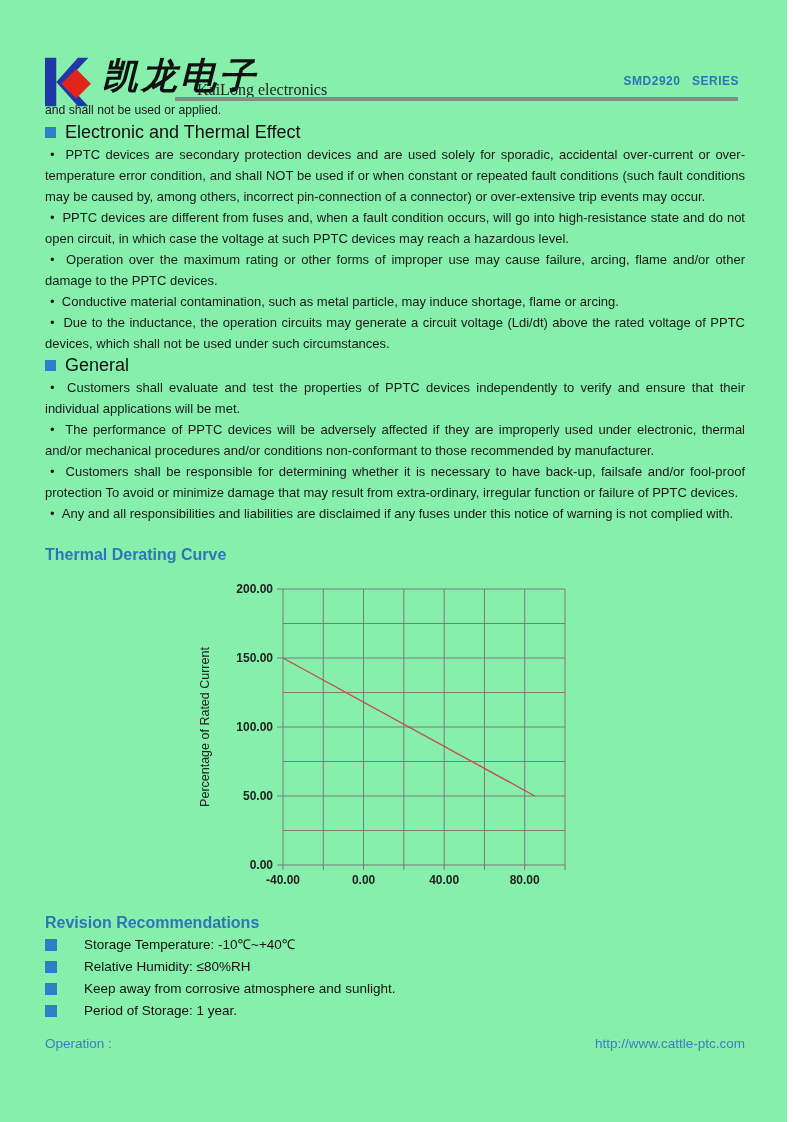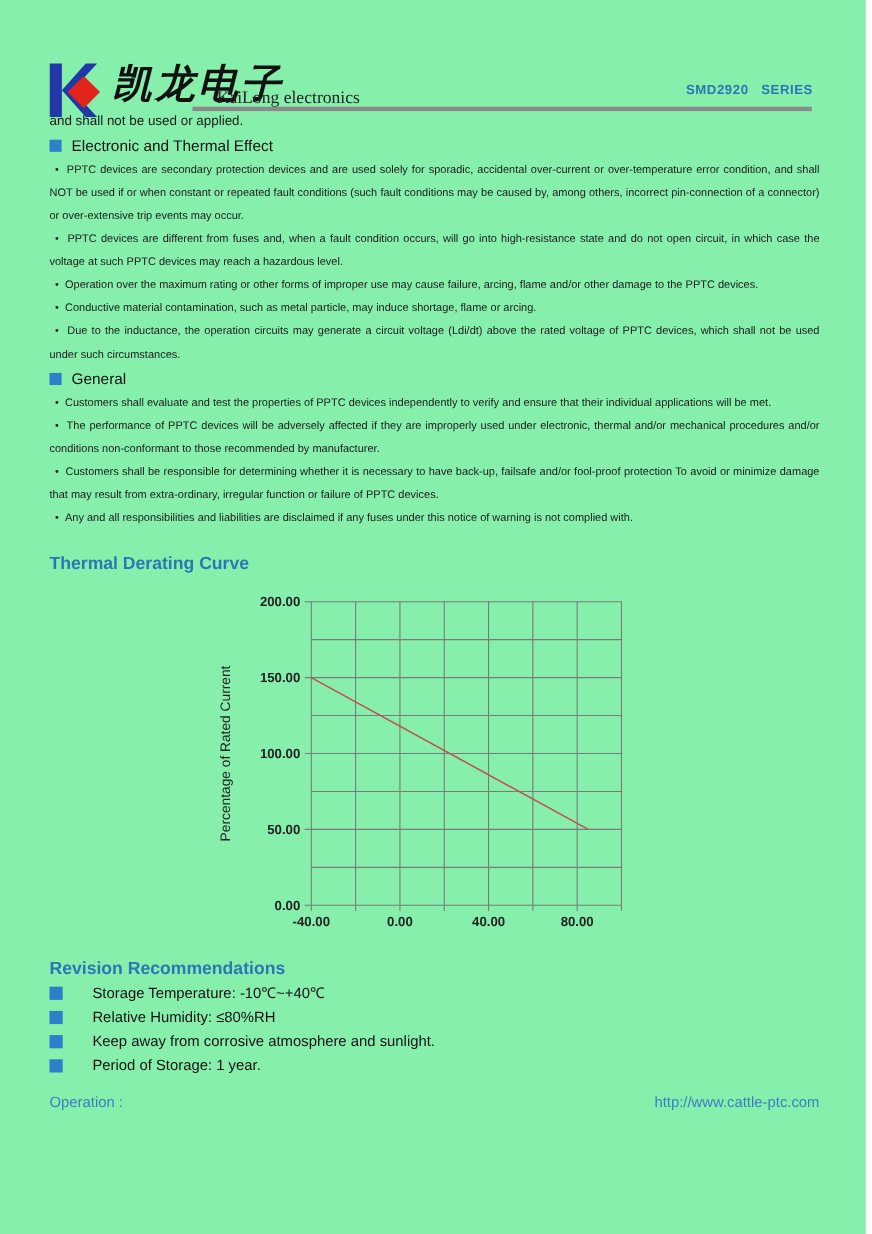--- a/index.html
+++ b/index.html
@@ -12,23 +12,23 @@
            font-weight:bold;font-style:italic;font-size:36px;letter-spacing:3px;color:#111;white-space:pre;}
   .logo-en{position:absolute;left:197px;top:81px;font-family:"Liberation Serif",serif;
            font-size:16px;color:#222;}
   .series{position:absolute;right:48px;top:74px;font-weight:bold;font-size:12px;
           color:var(--heading-blue,#2E75B6);white-space:pre;letter-spacing:.5px;}
   .rule{position:absolute;left:175px;top:97px;width:563px;height:4px;background:var(--rule-gray,#8A8A8A);}
 
   
   .content{position:absolute;left:45px;top:100px;width:700px;}
   .cont-line{font-size:12.2px;line-height:21px;}
-  .sec-h{display:flex;align-items:center;gap:9px;font-size:14px;line-height:23px;color:#111;}
+  .sec-h{display:flex;align-items:center;gap:9px;font-size:18px;line-height:23px;color:#111;}
   .sq{width:11px;height:11px;background:var(--bullet-blue,#2D7FC7);flex:0 0 auto;}
-  p.b{margin:0;font-size:10px;line-height:21px;text-align:justify;text-indent:5px;color:#1a1a1a;}
+  p.b{margin:0;font-size:13px;line-height:21px;text-align:justify;text-indent:5px;color:#1a1a1a;}
   p.b::before{content:"\2022\00a0\00a0";}
 
   .blue-h{font-size:16px;font-weight:bold;color:var(--heading-blue,#2E75B6);line-height:22px;margin-top:20px;}
   .blue-h.storage{margin-top:6px;}
 
   .chart-wrap{margin-left:150px;margin-top:10px;width:400px;height:330px;position:relative;}
   svg text{font-family:"Liberation Sans",sans-serif;}
 
   .storage-item{display:flex;align-items:center;gap:27px;font-size:13.5px;line-height:22px;color:#111;}
   .sq2{width:12px;height:12px;background:var(--bullet-blue,#2D7FC7);flex:0 0 auto;}

